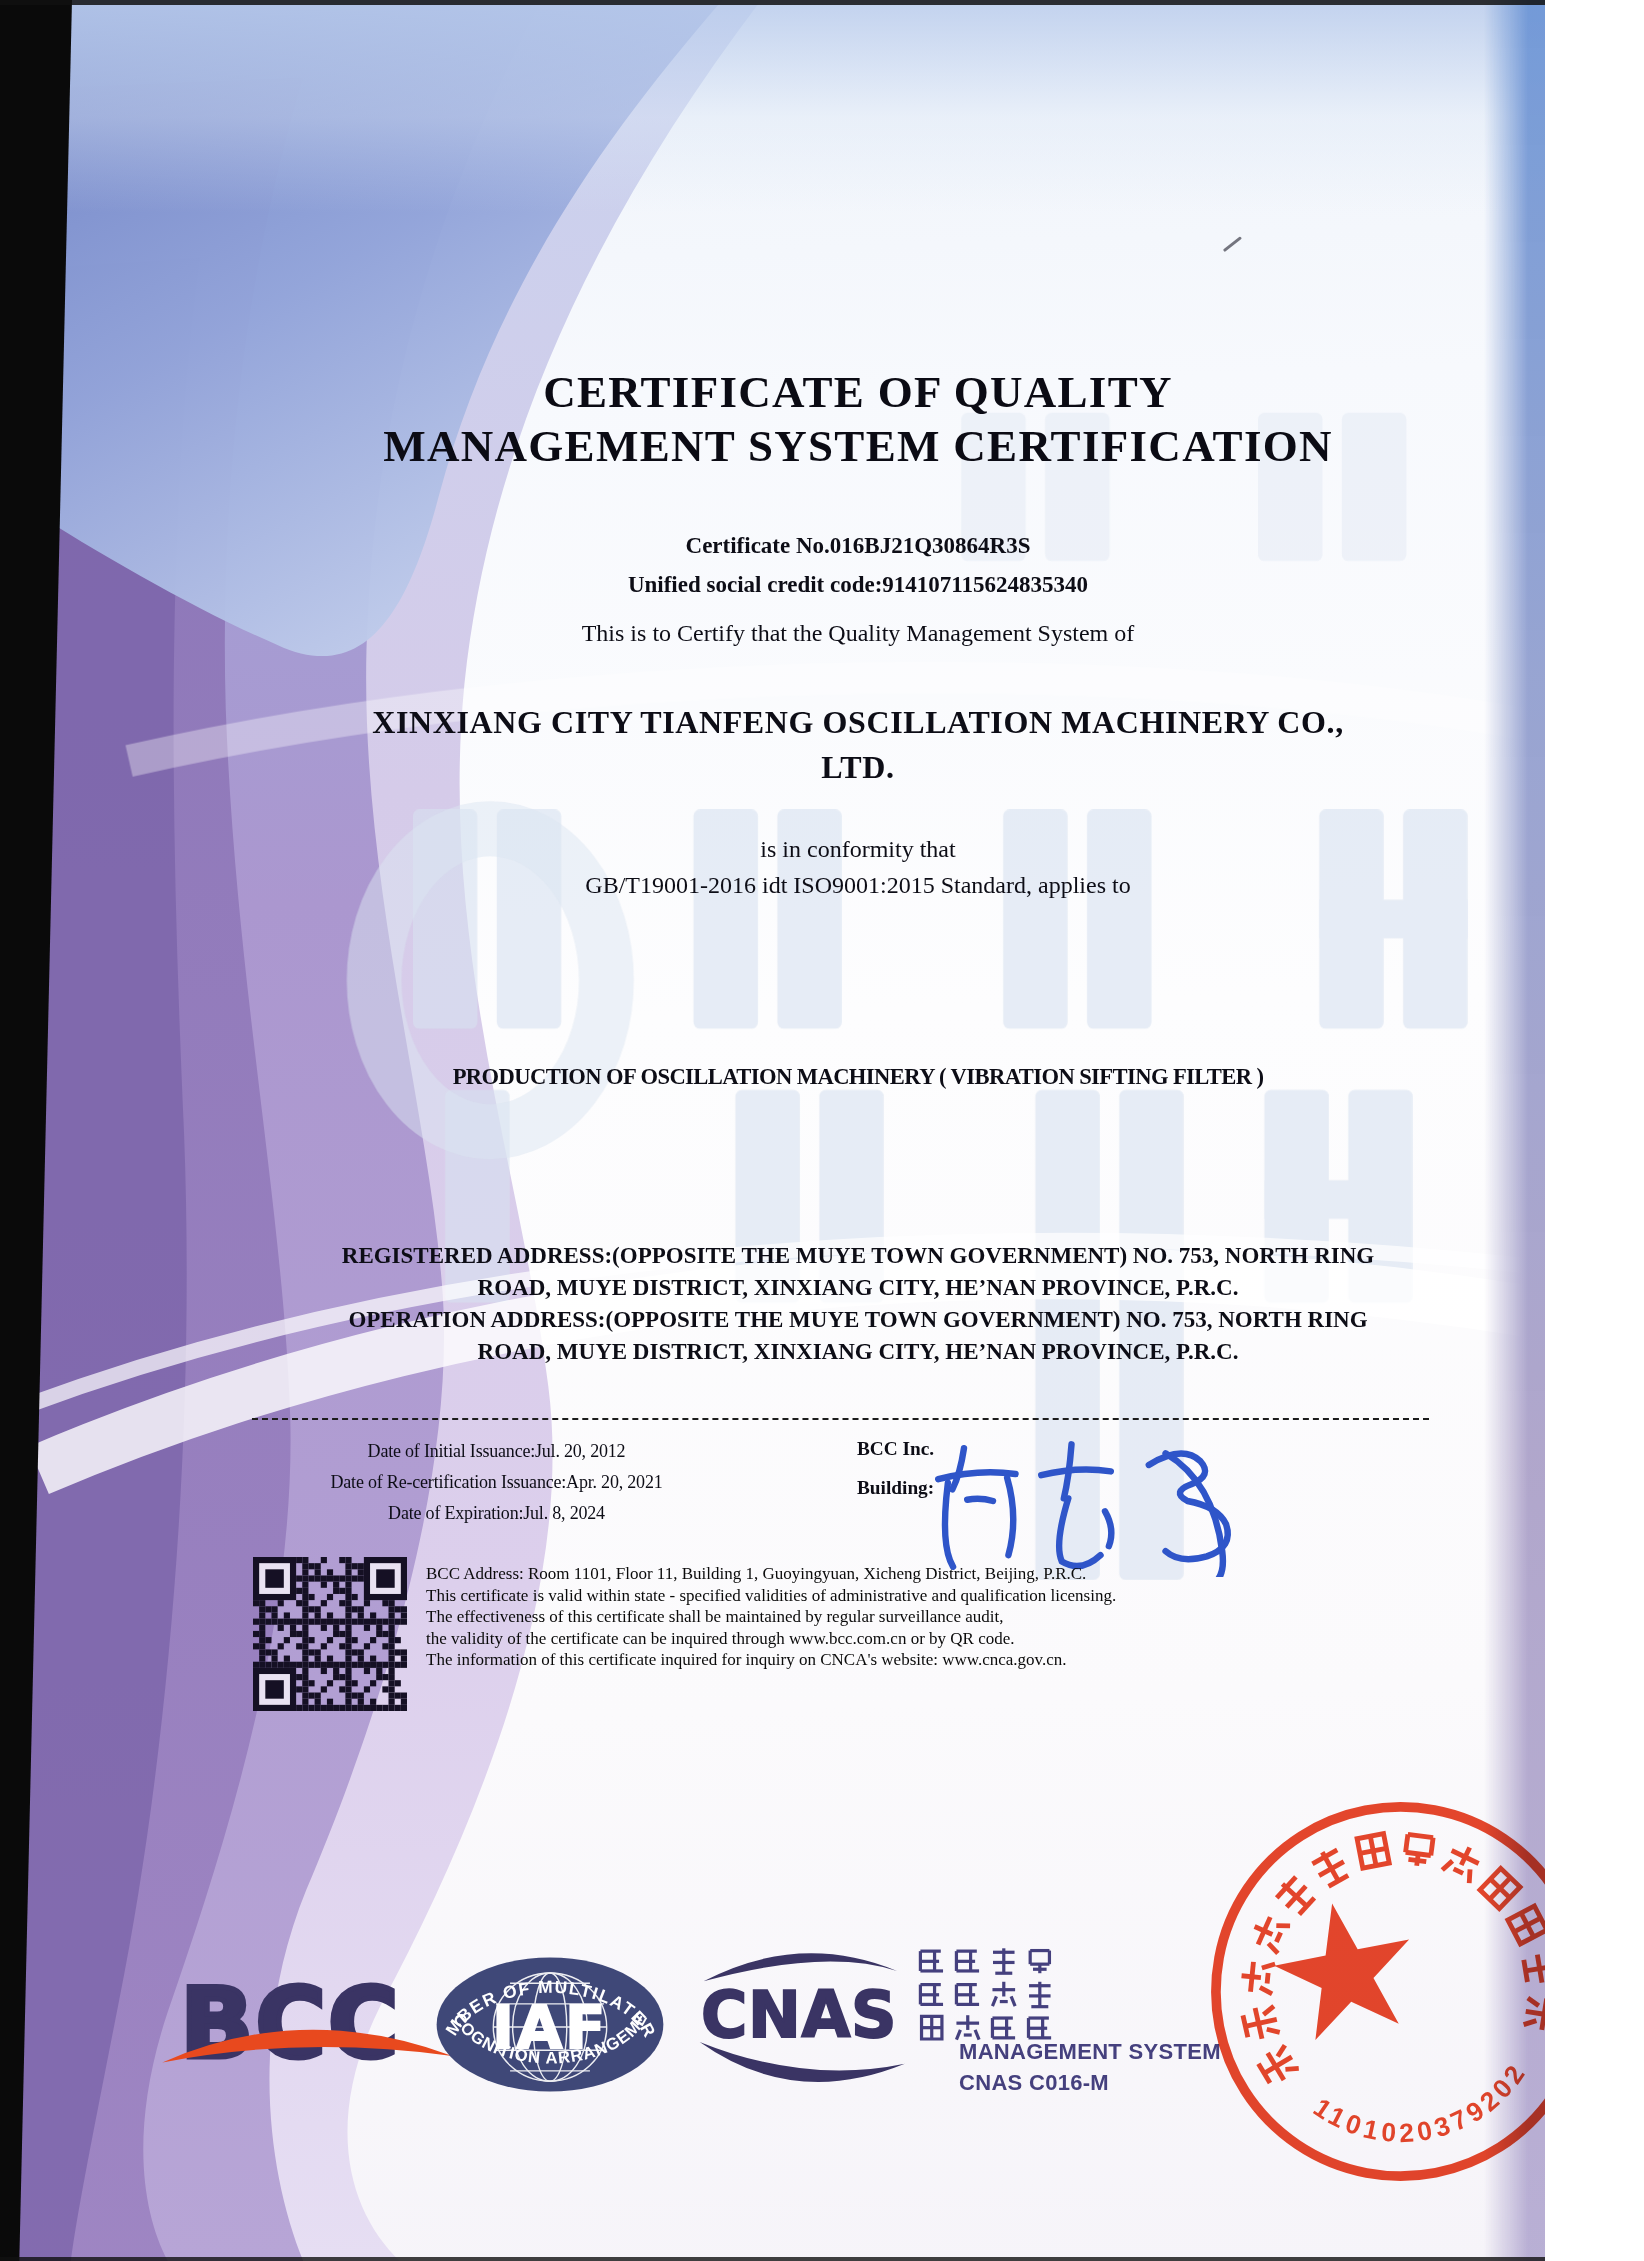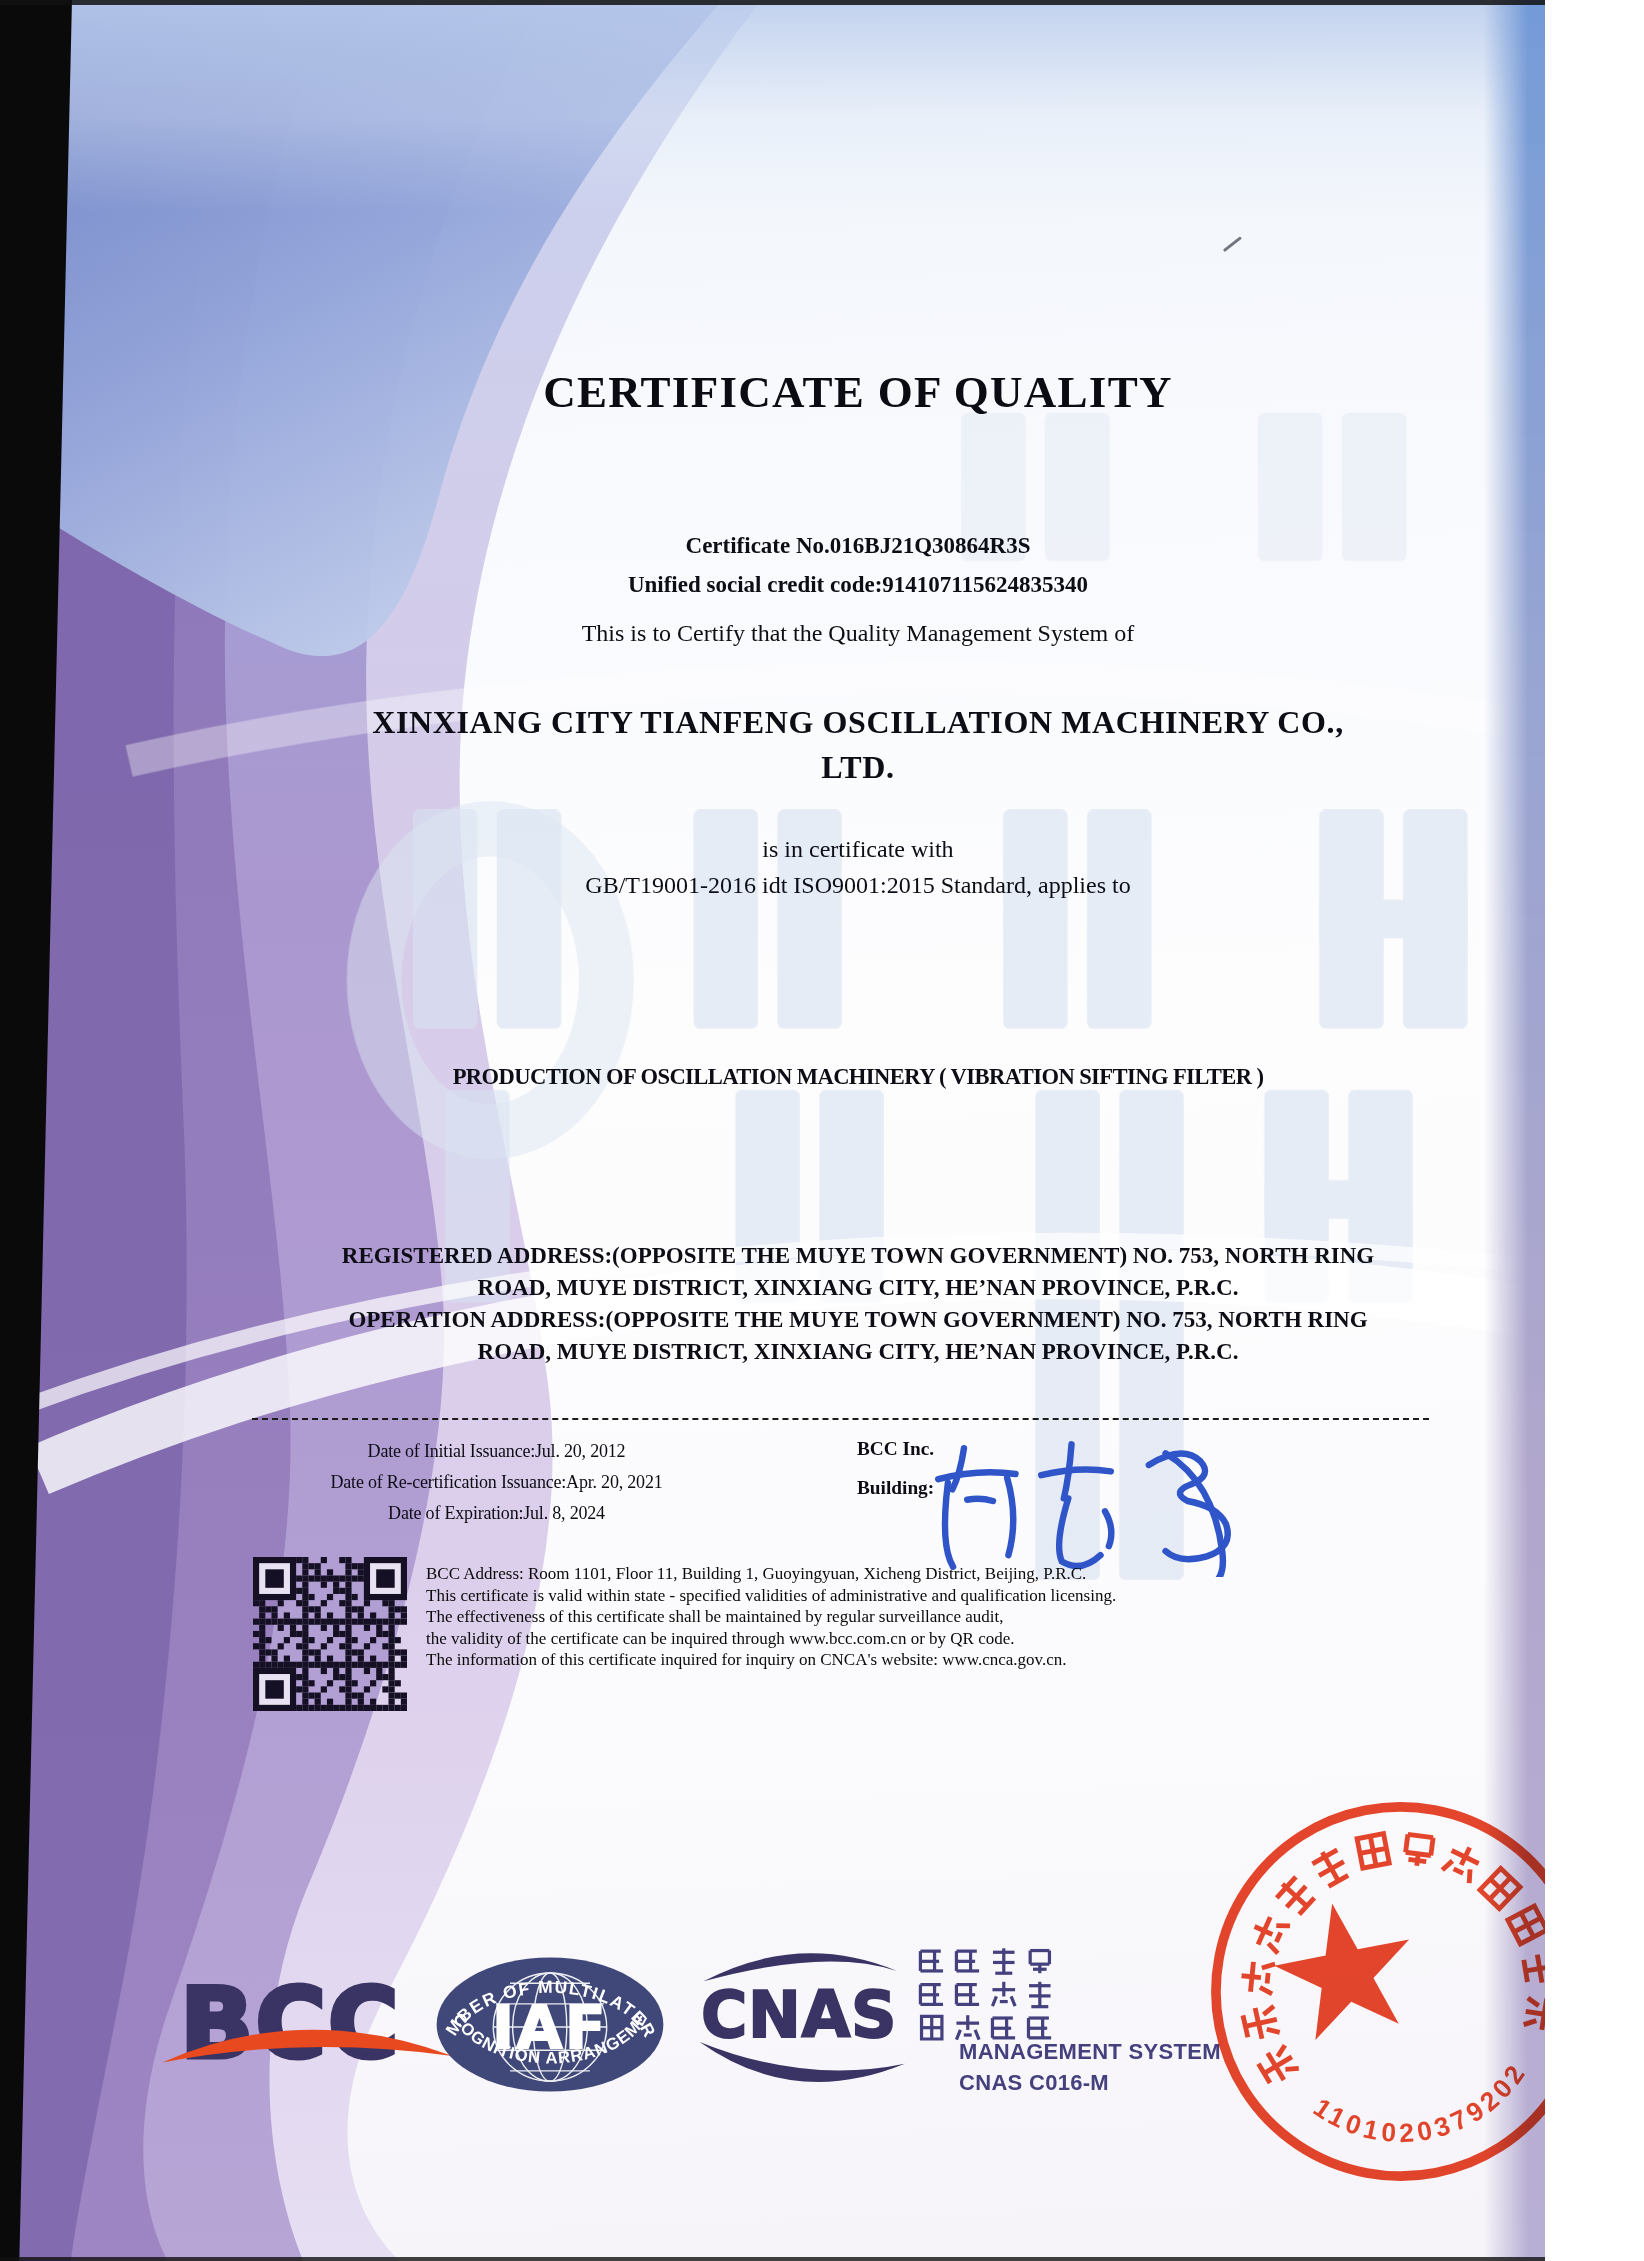--- a/index.html
+++ b/index.html
@@ -99,37 +99,38 @@
   </svg>
 
   <div class="abs edge-top-tint"></div>
   <div class="abs edge-right"></div>
   <div class="abs edge-left"></div>
   <div class="abs edge-top"></div>
   <div class="abs edge-bottom"></div>
 
   <div class="abs content-center title" style="top:365px;">
     <div>CERTIFICATE OF QUALITY</div>
+    <div>MANAGEMENT SYSTEM CERTIFICATION</div>
   </div>
 
   <div class="abs content-center certno" style="top:526px;">
     <div>Certificate No.016BJ21Q30864R3S</div>
     <div>Unified social credit code:914107115624835340</div>
   </div>
 
   <div class="abs pen-mark" style="left:1231px;top:233px;"></div>
 
   <div class="abs content-center body-line" style="top:620px;">This is to Certify that the Quality Management System of</div>
 
   <div class="abs content-center company" style="top:700px;">
     <div>XINXIANG CITY TIANFENG OSCILLATION MACHINERY CO.,</div>
     <div>LTD.</div>
   </div>
 
-  <div class="abs content-center body-line" style="top:836px;">is in certificate with</div>
+  <div class="abs content-center body-line" style="top:836px;">is in conformity that</div>
   <div class="abs content-center body-line" style="top:872px;">GB/T19001-2016 idt ISO9001:2015 Standard, applies to</div>
 
   <div class="abs content-center scope" style="top:1064px;">PRODUCTION OF OSCILLATION MACHINERY ( VIBRATION SIFTING FILTER )</div>
 
   <div class="abs content-center addr" style="top:1240px;">
     <div>REGISTERED ADDRESS:(OPPOSITE THE MUYE TOWN GOVERNMENT) NO. 753, NORTH RING</div>
     <div>ROAD, MUYE DISTRICT, XINXIANG CITY, HE’NAN PROVINCE, P.R.C.</div>
     <div>OPERATION ADDRESS:(OPPOSITE THE MUYE TOWN GOVERNMENT) NO. 753, NORTH RING</div>
     <div>ROAD, MUYE DISTRICT, XINXIANG CITY, HE’NAN PROVINCE, P.R.C.</div>
   </div>

